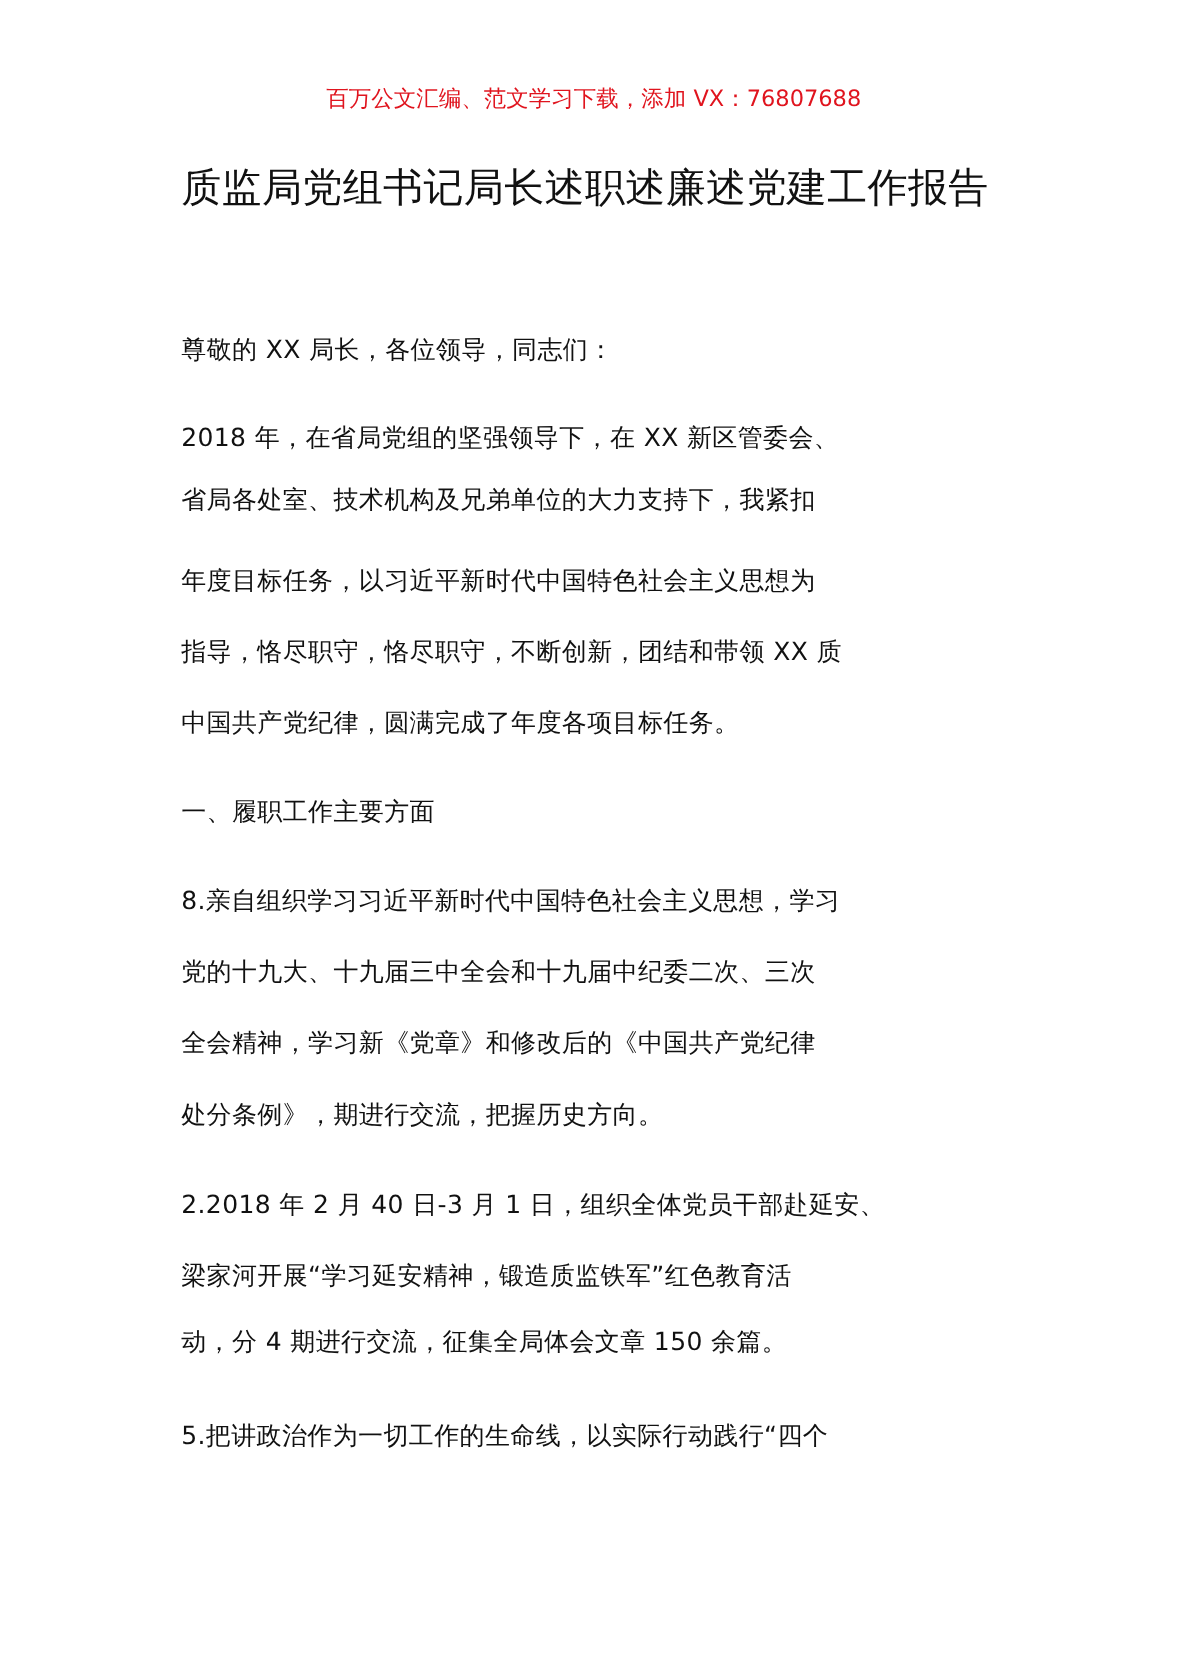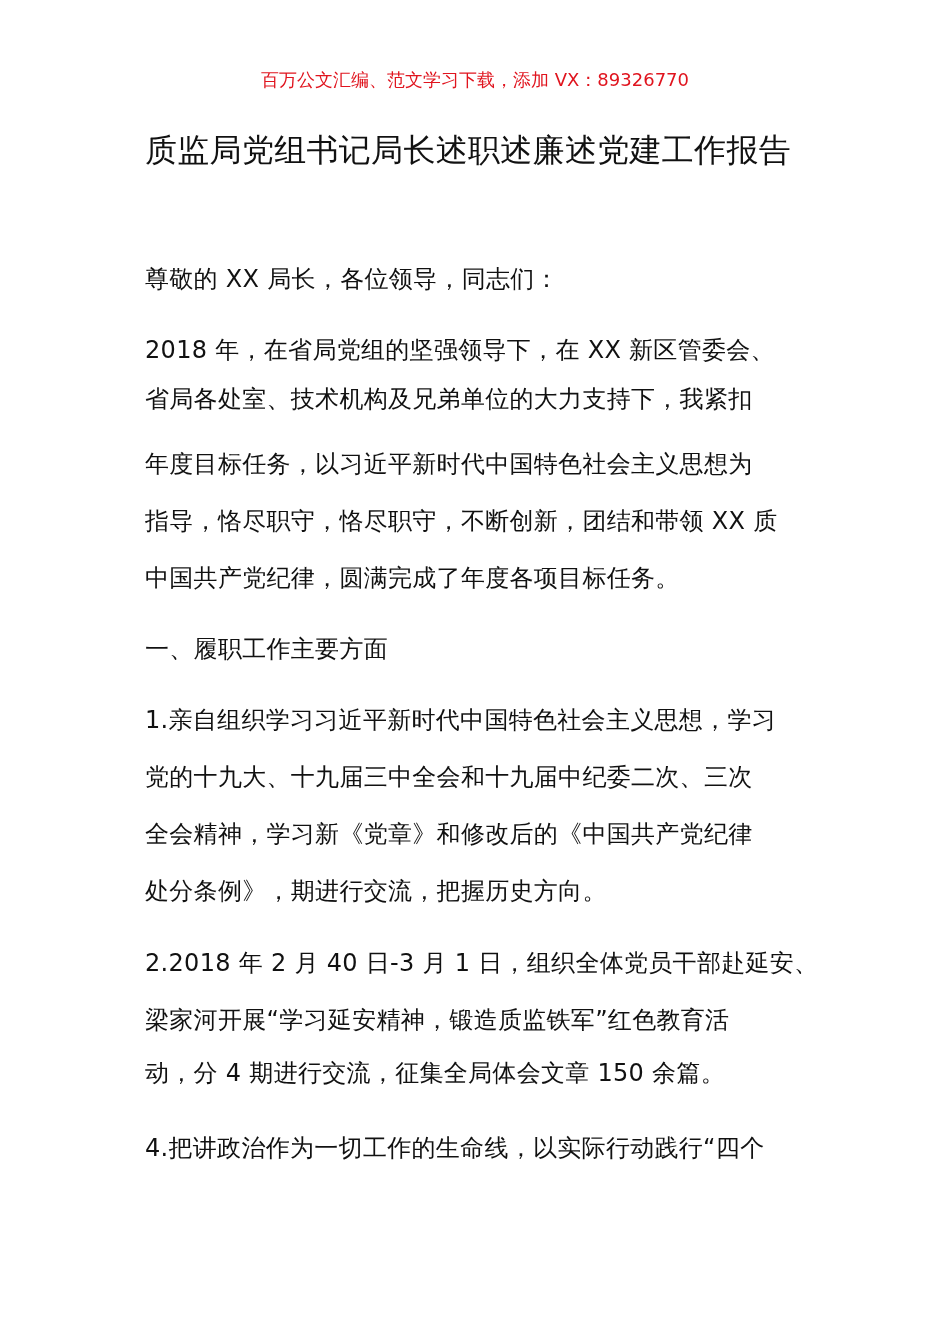--- a/index.html
+++ b/index.html
@@ -1,49 +1,49 @@
 <!DOCTYPE html>
 <html><head>
 <meta charset="utf-8">
 <style>
   html, body { margin: 0; padding: 0; background: #ffffff; }
   body { width: 950px; height: 1344px; position: relative; overflow: hidden;
          font-family: "DejaVu Sans", "Liberation Sans", sans-serif; color: #111111; }
-  .line { position: absolute; left: 145px; white-space: nowrap; font-size: 24px; line-height: 30px; letter-spacing: 0.3px; }
+  .line { position: absolute; left: 145px; white-space: nowrap; font-size: 20px; line-height: 30px; letter-spacing: 0.3px; }
   .header { position: absolute; left: 0; width: 950px; top: 67px; text-align: center;
             font-size: 18px; line-height: 26px; color: #e0141e; white-space: nowrap; }
   .title { font-size: 32px; }
 </style>
 </head>
 <body>
 
-<div class="header">百万公文汇编、范文学习下载，添加 VX：89326770</div>
+<div class="header">百万公文汇编、范文学习下载，添加 VX：76807688</div>
 
 <div class="line title" style="top:135px">质监局党组书记局长述职述廉述党建工作报告</div>
 
 <div class="line" style="top:264px">尊敬的 XX 局长，各位领导，同志们：</div>
 
 <div>
   <div class="line" style="top:335px">2018 年，在省局党组的坚强领导下，在 XX 新区管委会、</div>
   <div class="line" style="top:384px">省局各处室、技术机构及兄弟单位的大力支持下，我紧扣</div>
   <div class="line" style="top:449px">年度目标任务，以习近平新时代中国特色社会主义思想为</div>
   <div class="line" style="top:506px">指导，恪尽职守，恪尽职守，不断创新，团结和带领 XX 质</div>
   <div class="line" style="top:563px">中国共产党纪律，圆满完成了年度各项目标任务。</div>
 </div>
 
 <div class="line" style="top:634px">一、履职工作主要方面</div>
 
 <div>
-  <div class="line" style="top:705px">1.亲自组织学习习近平新时代中国特色社会主义思想，学习</div>
+  <div class="line" style="top:705px">8.亲自组织学习习近平新时代中国特色社会主义思想，学习</div>
   <div class="line" style="top:762px">党的十九大、十九届三中全会和十九届中纪委二次、三次</div>
   <div class="line" style="top:819px">全会精神，学习新《党章》和修改后的《中国共产党纪律</div>
   <div class="line" style="top:876px">处分条例》，期进行交流，把握历史方向。</div>
 </div>
 
 <div>
   <div class="line" style="top:948px">2.2018 年 2 月 40 日-3 月 1 日，组织全体党员干部赴延安、</div>
   <div class="line" style="top:1005px">梁家河开展“学习延安精神，锻造质监铁军”红色教育活</div>
   <div class="line" style="top:1058px">动，分 4 期进行交流，征集全局体会文章 150 余篇。</div>
 </div>
 
 <div>
-  <div class="line" style="top:1133px">4.把讲政治作为一切工作的生命线，以实际行动践行“四个</div>
+  <div class="line" style="top:1133px">5.把讲政治作为一切工作的生命线，以实际行动践行“四个</div>
 </div>
 
 </body></html>

